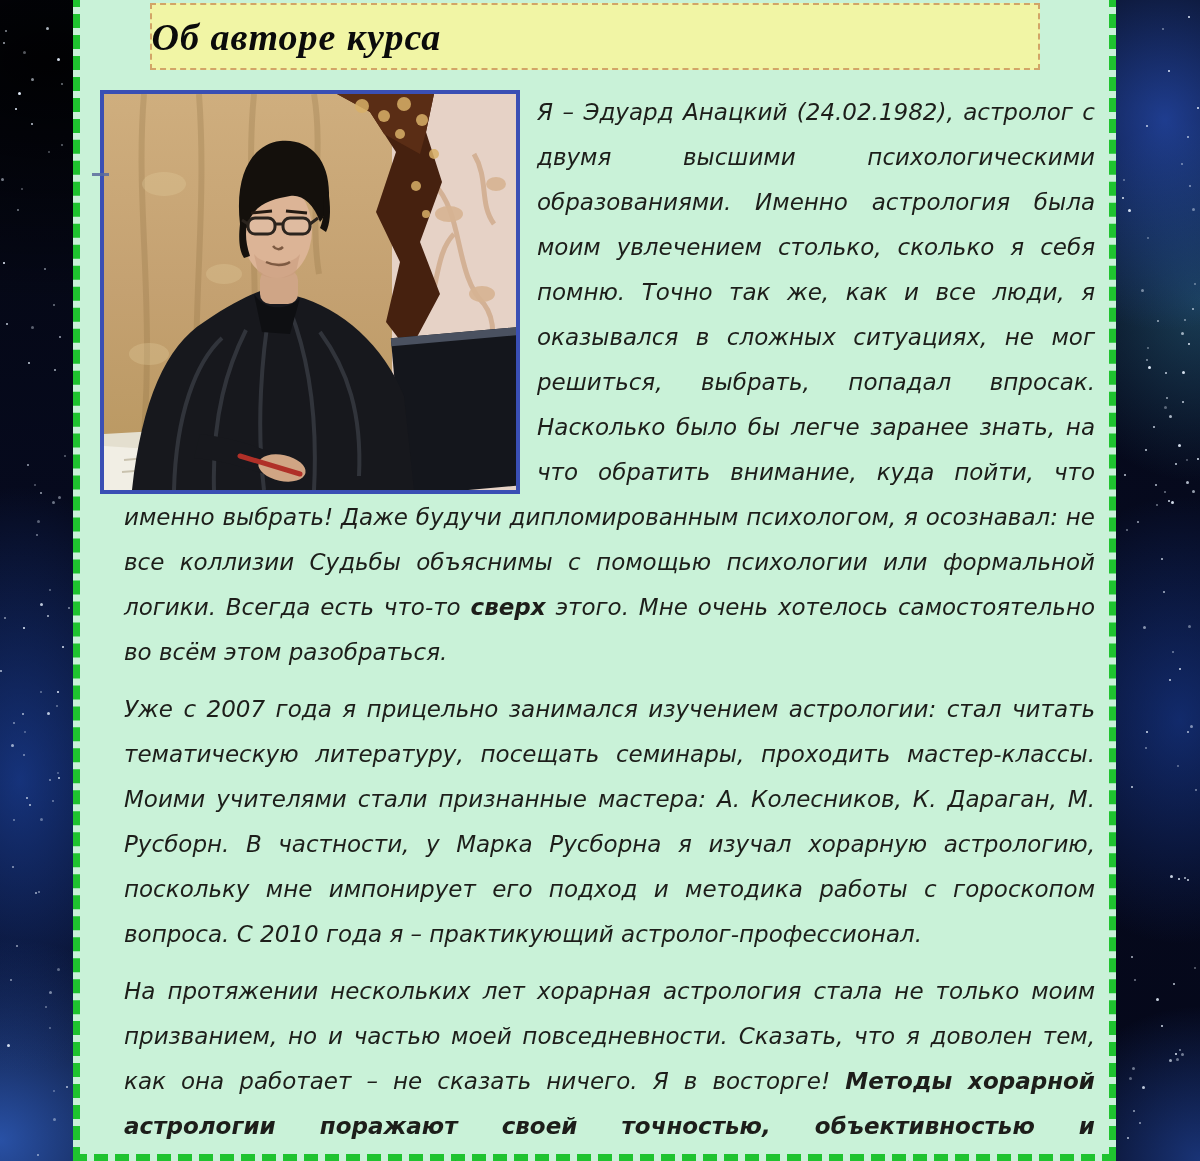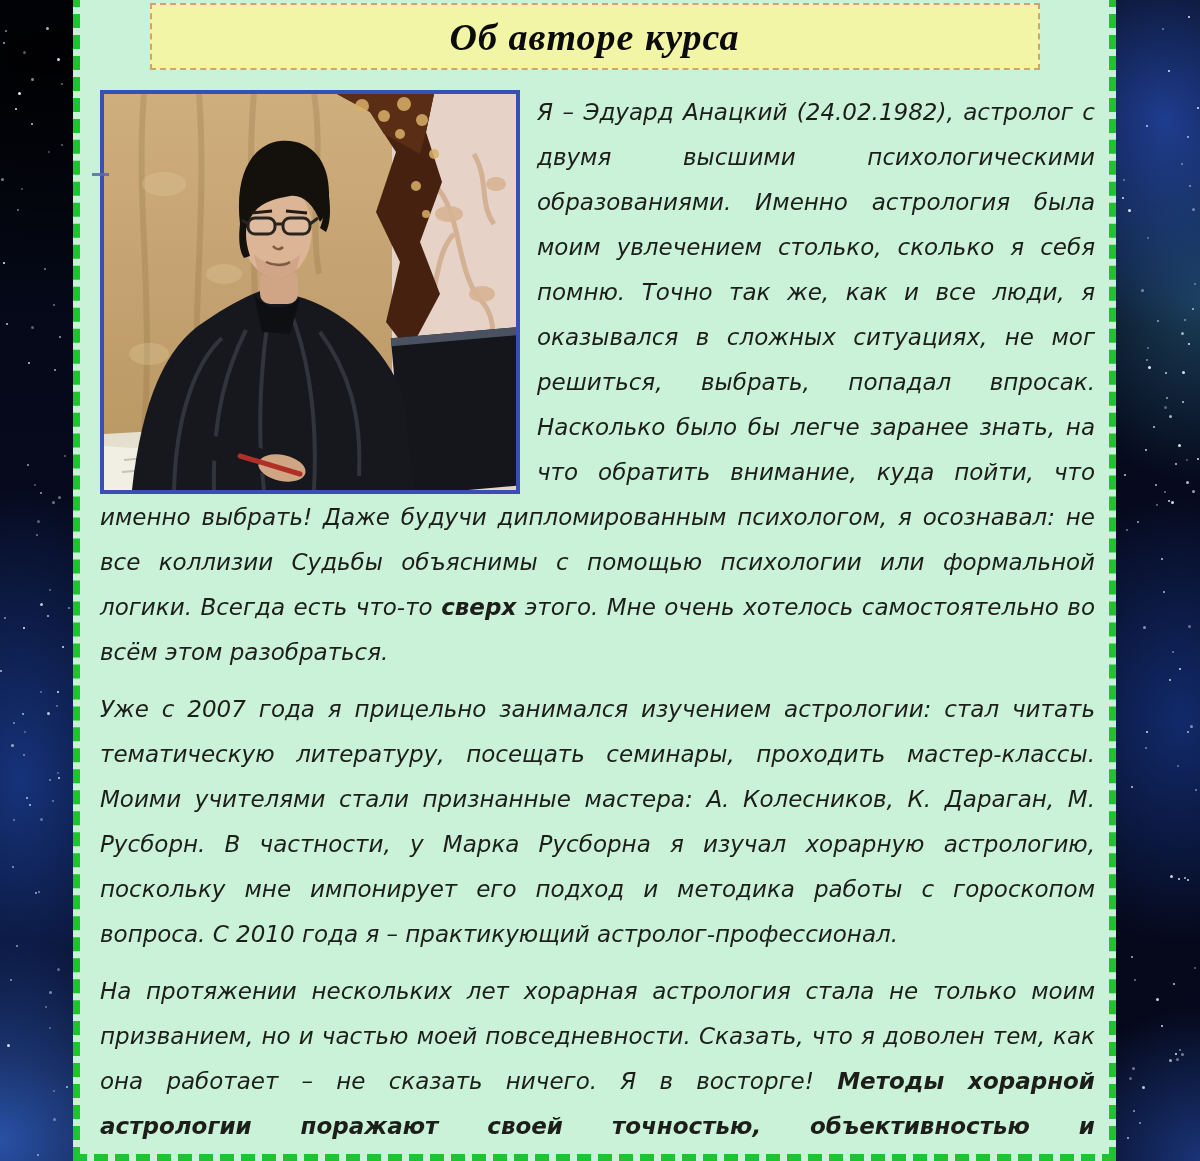--- a/index.html
+++ b/index.html
@@ -25,36 +25,36 @@
   .panel{
     position:absolute; left:73px; top:-7px; width:1043px; height:1168px;
     background:var(--mint);
     border:7px dashed var(--green);
     z-index:2;
   }
   .banner{
     margin:3px auto 0 auto; width:890px; height:67px;
     background:var(--banner-bg);
     border:2px dashed var(--banner-border);
-    display:flex; align-items:center; justify-content:center;
+    display:flex; align-items:center; 
   }
   .banner h1{
     font-family:"Liberation Serif","DejaVu Serif",serif;
     font-style:italic; font-weight:bold; font-size:38px; color:var(--title);
     letter-spacing:1px;
   }
   .content{position:relative; padding:0 14px 0 20px;}
   .photo-dash{position:absolute; left:12px; top:83px; width:17px; height:3px; background:var(--dash); opacity:.85;}
   .article{margin-top:20px; font-style:italic; color:var(--text); font-size:23px; line-height:45px; text-align:justify;}
   .photo-frame{
     float:left; width:420px; height:404px; margin:0 17px 0 0;
     border:4px solid var(--photo-border); background:#c9a97a;
   }
   .photo-frame svg{display:block; width:412px; height:396px;}
-  .para{margin-bottom:12px; text-align:justify;}
+  .para{margin-bottom:12px; text-align:justify;margin-left:24px;}
   .para:last-child{margin-bottom:0;}
   .para b{font-weight:bold;}
 </style>
 </head>
 <body>
 
 <div class="panel">
   <div class="banner">
     <h1>Об авторе курса</h1>
   </div>

